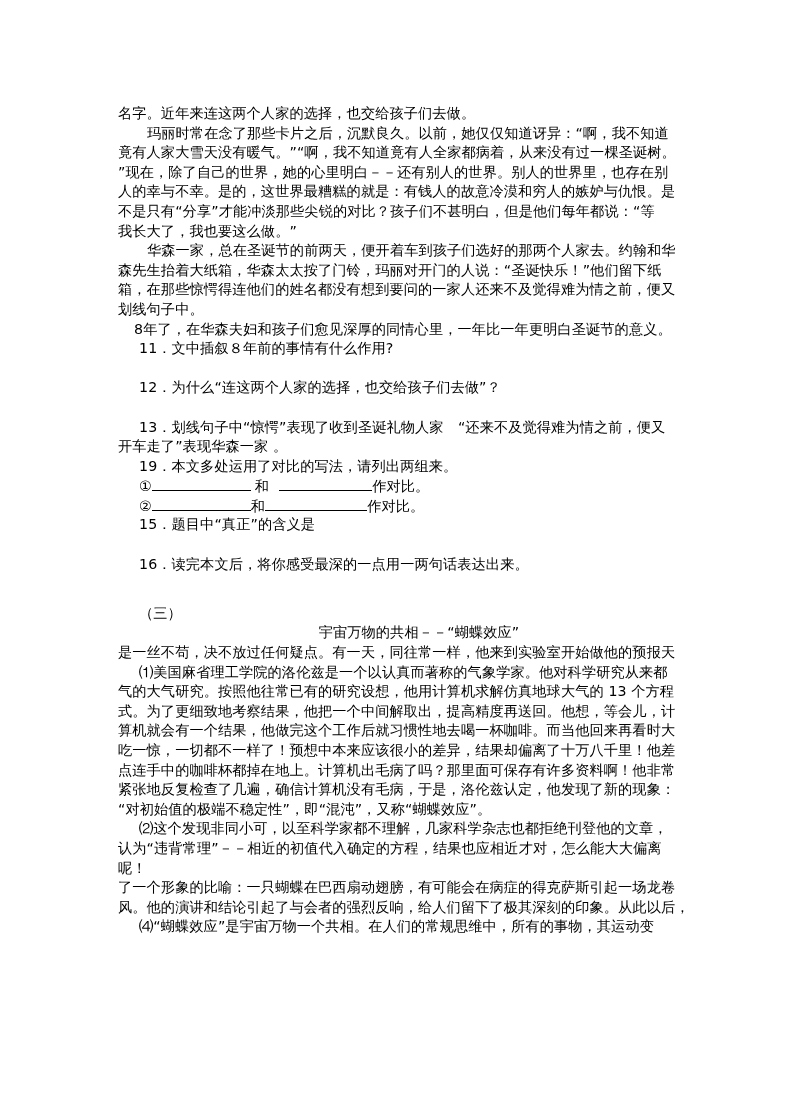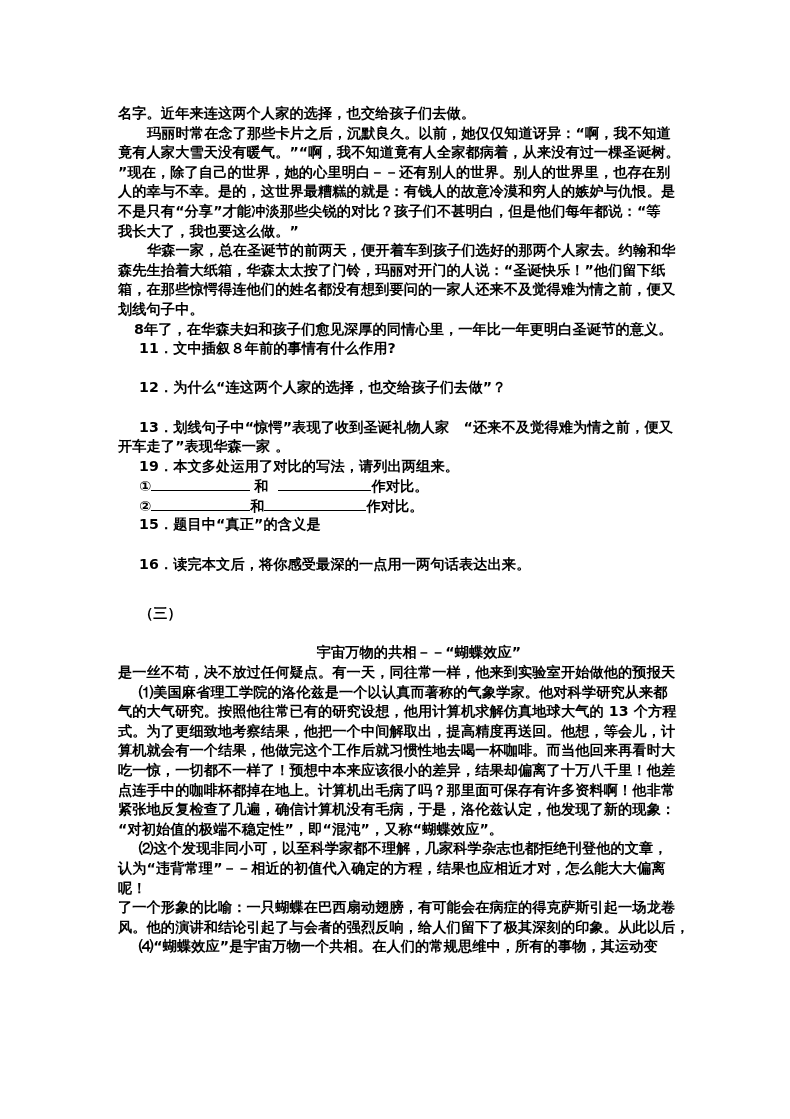--- a/index.html
+++ b/index.html
@@ -1,24 +1,24 @@
 <!DOCTYPE html>
 <html><head>
 <meta charset="utf-8">
 <style>
   html, body { margin: 0; padding: 0; background: #ffffff; }
   body { width: 790px; height: 1119px; position: relative; overflow: hidden;
          font-family: "DejaVu Sans", "Liberation Sans", sans-serif; color: #000; }
-  .page { position: absolute; left: 118px; top: 104px; width: 562px; font-weight: bold; }
+  .page { position: absolute; left: 118px; top: 104px; width: 562px; }
   .line { font-size: 14.2px; line-height: 19.6px; height: 19.6px; white-space: nowrap; overflow: visible; letter-spacing: 0.1px; }
   .indent2 { padding-left: 29px; }
   .indent1 { padding-left: 16px; }
   .indent1b { padding-left: 21px; }
   .blank { height: 19.6px; }
-  .center { text-align: center; margin-top: 20px; }
+  .center { text-align: center; }
   .blank-line { display: inline-block; border-bottom: 1px solid #000; height: 14px; vertical-align: baseline; }
   .u1 { width: 99px; }
   .u2 { width: 93px; }
   .u3 { width: 99px; }
   .u4 { width: 102px; }
   .gap { display:inline-block; width: 10px; }
   .gap-sm { display:inline-block; width: 4px; }
 </style>
 </head>
 <body>

